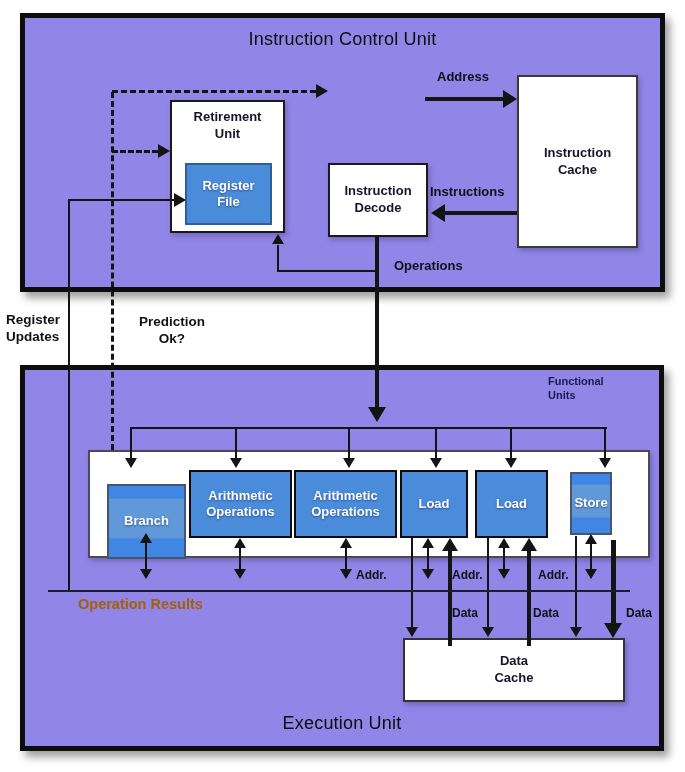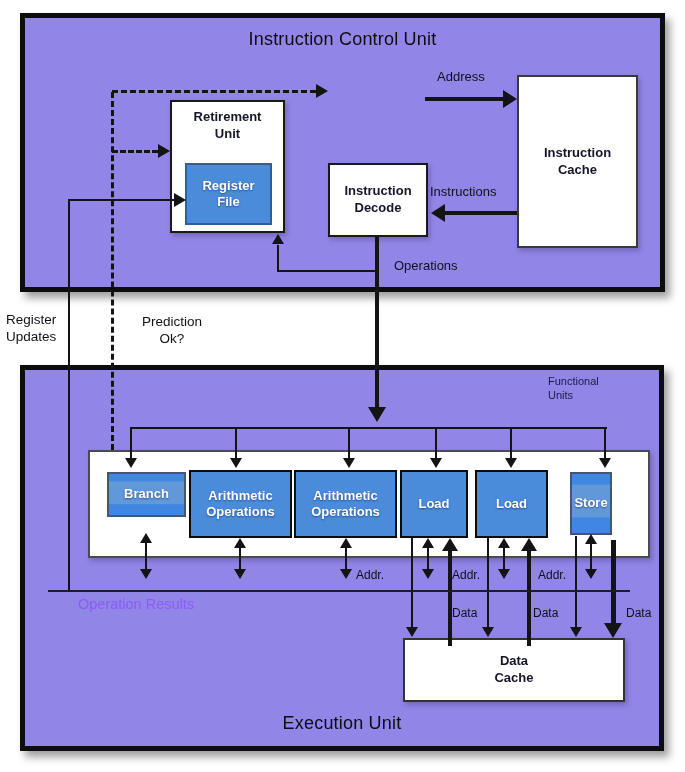--- a/index.html
+++ b/index.html
@@ -14,21 +14,21 @@
   .title{position:absolute;text-align:center;font-weight:400;font-size:18px;color:#0d0d0d;letter-spacing:.2px}
   .wbox{position:absolute;background:#fff;border:2px solid #1a1a1a;display:flex;align-items:center;
         justify-content:center;text-align:center;font-weight:700;font-size:13px;line-height:1.3;
         color:#14142a;white-space:pre-line;box-shadow:2px 3px 5px rgba(40,40,80,.30)}
   .bbox{position:absolute;background:var(--unit-blue);border:2px solid #0c0c0c;color:#fff;display:flex;
         align-items:center;justify-content:center;text-align:center;font-weight:700;font-size:13px;
         line-height:1.25;white-space:pre-line;text-shadow:0 1px 2px rgba(0,0,60,.45)}
   .bright{background:linear-gradient(180deg,var(--bright-blue) 0%,var(--bright-blue) 17%,
           var(--light-blue-band) 19%,var(--light-blue-band) 72%,var(--bright-blue) 75%);
           border:2px solid #46566e}
-  .lbl{position:absolute;font-weight:400;font-size:13px;color:#101018;white-space:pre-line;line-height:1.25}
+  .lbl{position:absolute;font-weight:700;font-size:13px;color:#101018;white-space:pre-line;line-height:1.25}
   .ln{position:absolute;background:var(--line)}
   .dash{position:absolute}
   .tri{position:absolute;width:0;height:0}
   .tr-r{border-top:7px solid transparent;border-bottom:7px solid transparent;border-left:12px solid var(--line)}
   .tr-l{border-top:7px solid transparent;border-bottom:7px solid transparent;border-right:12px solid var(--line)}
   .tr-d{border-left:6px solid transparent;border-right:6px solid transparent;border-top:10px solid var(--line)}
   .tr-u{border-left:6px solid transparent;border-right:6px solid transparent;border-bottom:10px solid var(--line)}
   .tr-r.lg{border-top-width:9px;border-bottom-width:9px;border-left-width:14px}
   .tr-l.lg{border-top-width:9px;border-bottom-width:9px;border-right-width:14px}
   .tr-d.lg{border-left-width:9px;border-right-width:9px;border-top-width:15px}
@@ -61,33 +61,33 @@
   <div class="lbl" style="left:6px;top:312px;font-size:13.5px">Register
 Updates</div>
   <div class="lbl" style="left:130px;top:314px;width:84px;text-align:center;font-size:13.5px">Prediction
 Ok?</div>
 
   <div class="lbl" style="left:548px;top:375px;font-size:11px;color:var(--navy)">Functional
 Units</div>
 
   <div class="wbox" style="left:88px;top:450px;width:562px;height:108px;border-color:#4a4a55"></div>
 
-  <div class="bbox bright" style="left:107px;top:472px;width:79px;height:45px">Branch</div>
+  <div class="bbox bright" style="left:107px;top:484px;width:79px;height:75px">Branch</div>
   <div class="bbox" style="left:189px;top:470px;width:103px;height:68px">Arithmetic
 Operations</div>
   <div class="bbox" style="left:294px;top:470px;width:103px;height:68px">Arithmetic
 Operations</div>
   <div class="bbox" style="left:400px;top:470px;width:68px;height:68px">Load</div>
   <div class="bbox" style="left:475px;top:470px;width:73px;height:68px">Load</div>
   <div class="bbox bright" style="left:570px;top:472px;width:42px;height:63px">Store</div>
 
   <div class="wbox" style="left:403px;top:638px;width:222px;height:64px;border-color:#333">Data
 Cache</div>
 
-  <div class="lbl" style="left:78px;top:595px;font-size:14.5px;color:#8b5cf6">Operation Results</div>
+  <div class="lbl" style="left:78px;top:595px;font-size:14.5px;color:#a16207">Operation Results</div>
 
   <div class="lbl" style="left:356px;top:568px;font-size:12px">Addr.</div>
   <div class="lbl" style="left:452px;top:568px;font-size:12px">Addr.</div>
   <div class="lbl" style="left:538px;top:568px;font-size:12px">Addr.</div>
   <div class="lbl" style="left:452px;top:606px;font-size:12px">Data</div>
   <div class="lbl" style="left:533px;top:606px;font-size:12px">Data</div>
   <div class="lbl" style="left:626px;top:606px;font-size:12px">Data</div>
 
   <div class="dash" style="left:111px;top:92px;height:358px;border-left:3px dashed var(--line)"></div>
   <div class="dash" style="left:112px;top:90px;width:204px;border-top:3px dashed var(--line)"></div>

